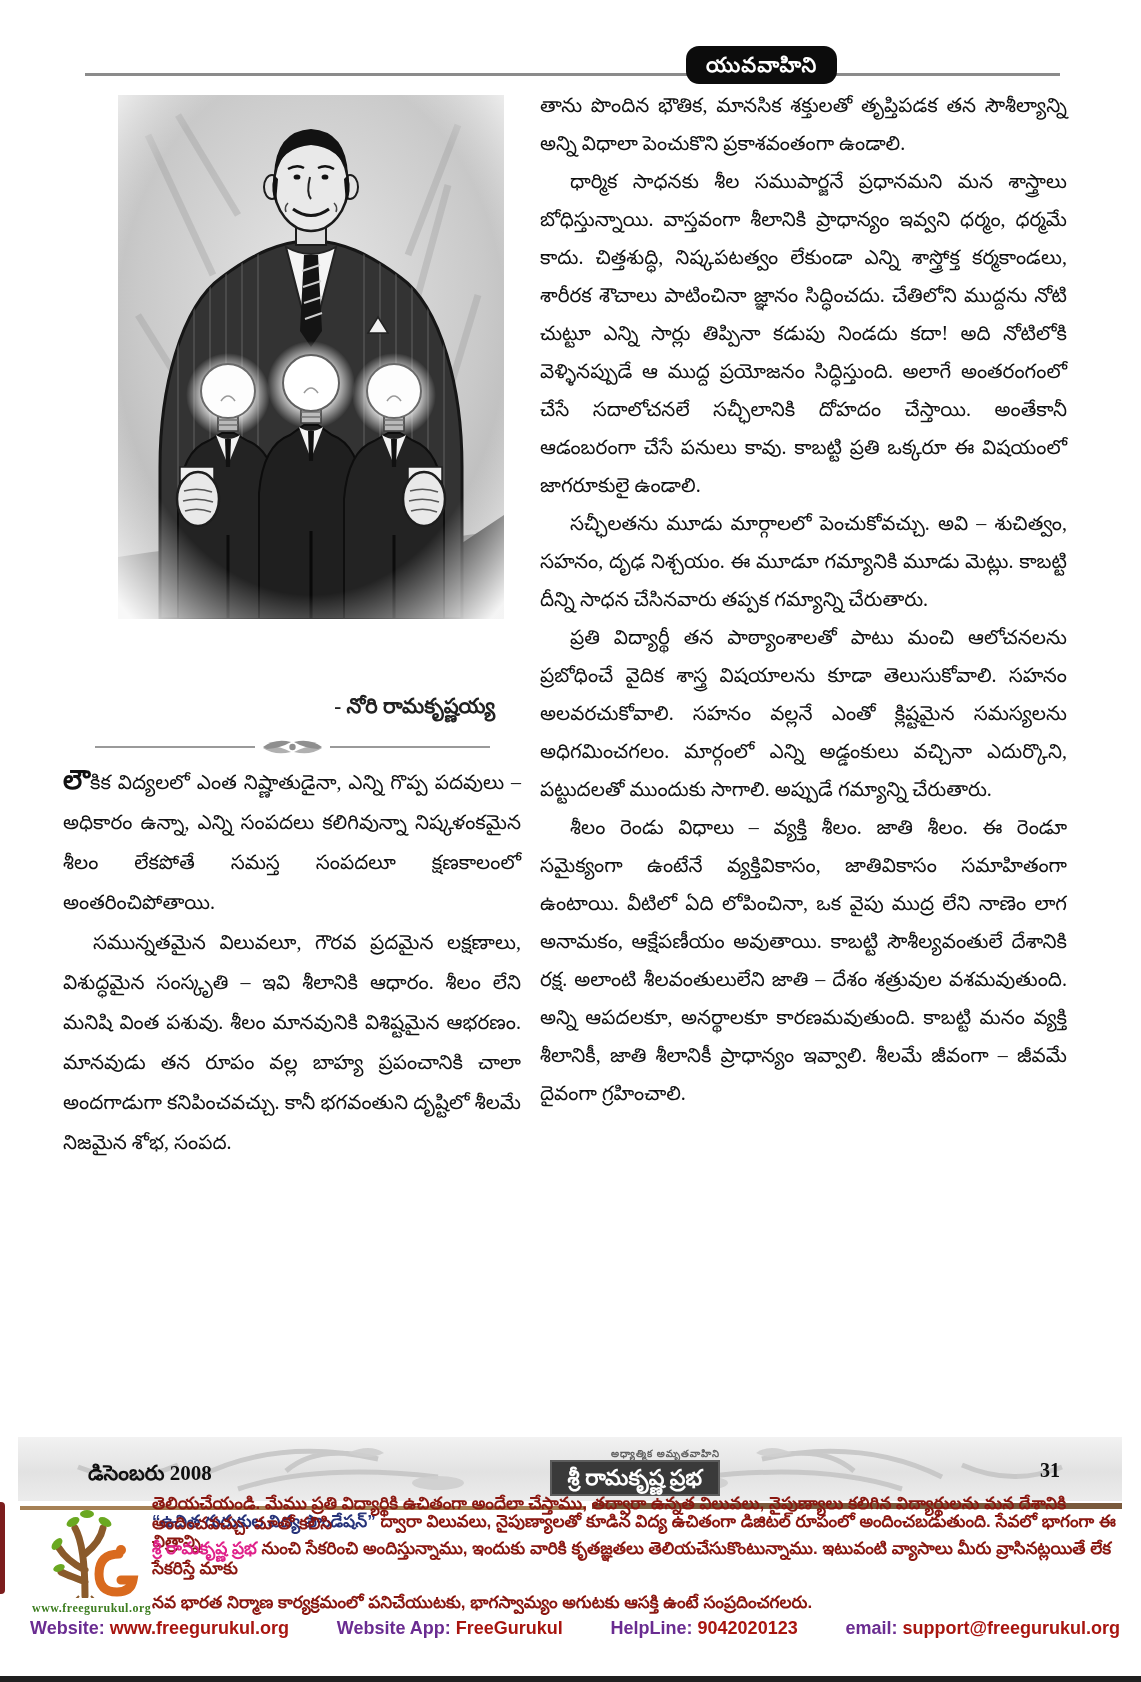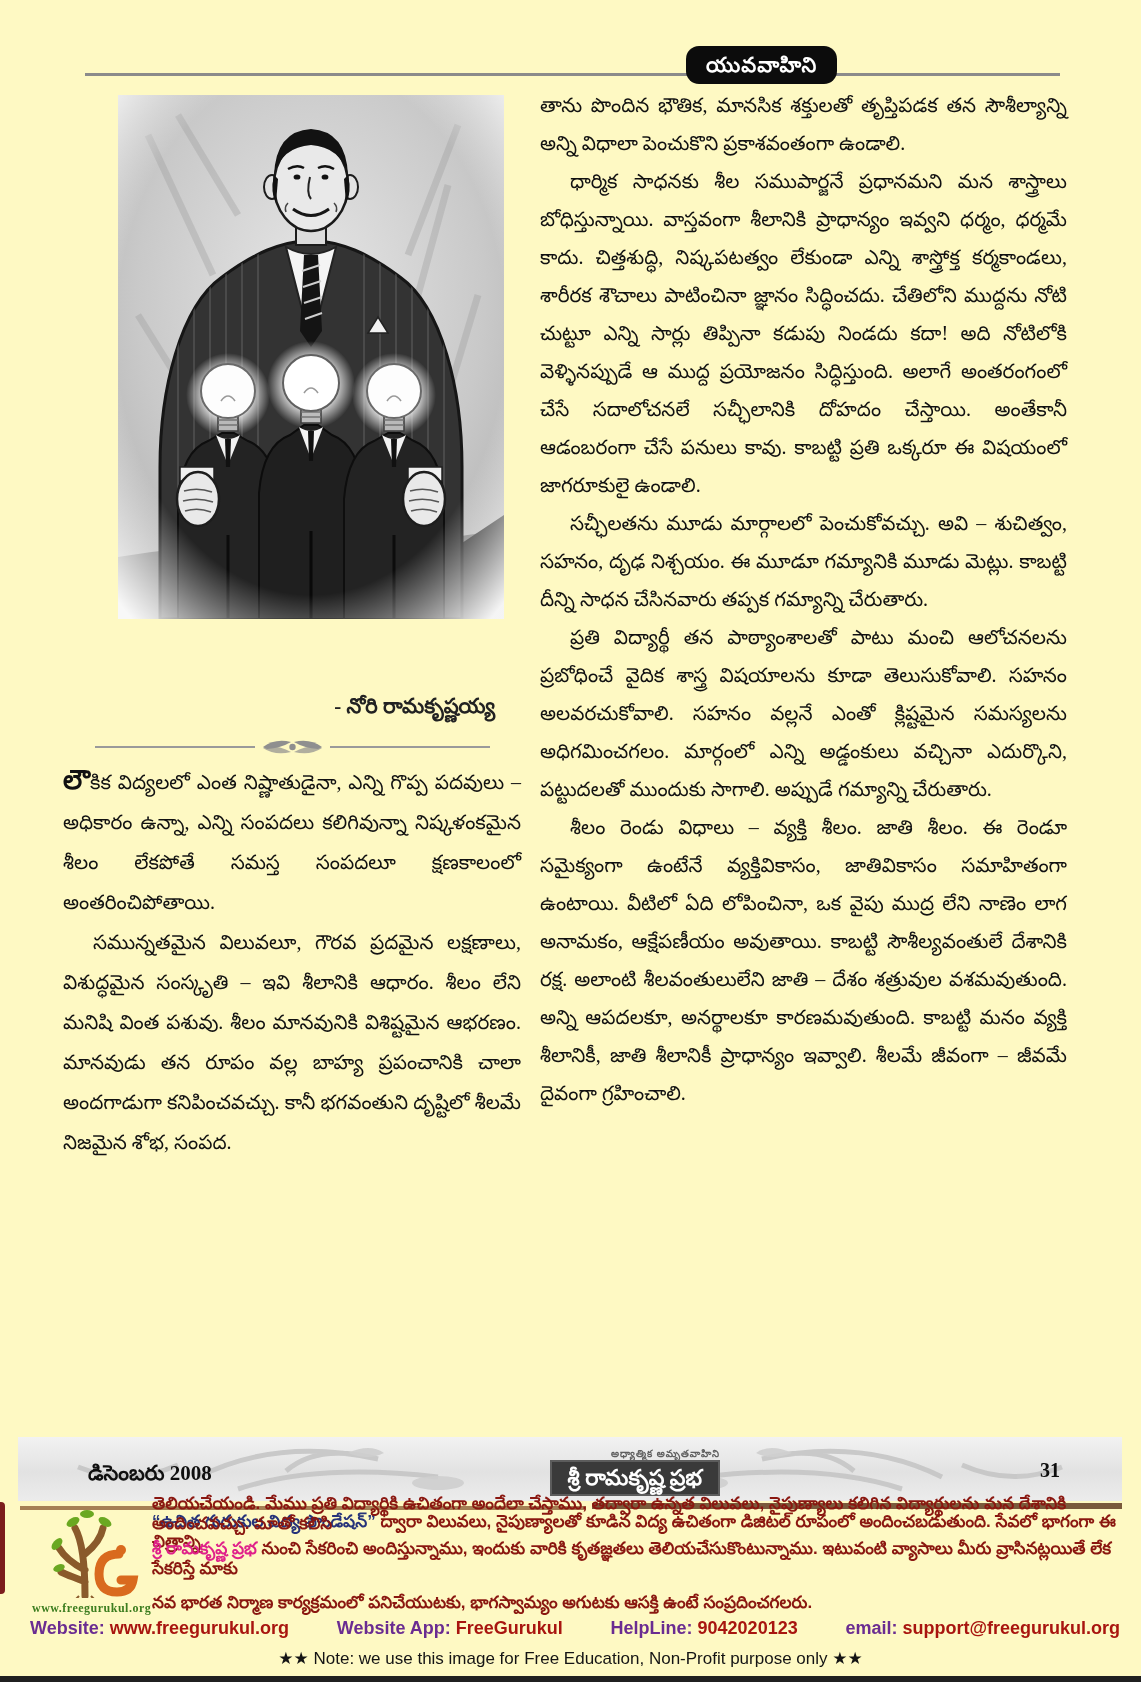--- a/index.html
+++ b/index.html
@@ -1,17 +1,17 @@
 <!DOCTYPE html>
 <html><head>
 <meta charset="utf-8">
 <style>
   html,body{margin:0;padding:0;background:#dedede;}
   #page{
-    position:relative;width:1141px;height:1682px;background:#fef9c3;
+    position:relative;width:1141px;height:1682px;background:#ffffff;
     margin:0 auto;overflow:hidden;
     font-family:"Liberation Serif","DejaVu Serif",serif;color:#111;
   }
   
   .top-rule{position:absolute;top:73px;left:85px;width:975px;height:3px;background:#8b8b8b;}
   .mag-badge{
     position:absolute;top:46px;left:686px;padding:5px 20px;background:#0c0c0c;color:#fff;
     border-radius:13px;font-size:21px;font-weight:bold;letter-spacing:1px;line-height:28px;
   }
   
@@ -299,16 +299,15 @@
   <div class="promo promo-line l3">తెలియచేయండి. మేము ప్రతి విద్యార్థికి ఉచితంగా అందేలా చేస్తాము, తద్వారా ఉన్నత విలువలు, నైపుణ్యాలు కలిగిన విద్యార్థులను మన దేశానికి అందించవచ్చు. మాతో కలిసి</div>
   <div class="promo promo-line l4">నవ భారత నిర్మాణ కార్యక్రమంలో పనిచేయుటకు, భాగస్వామ్యం అగుటకు ఆసక్తి ఉంటే సంప్రదించగలరు.</div>
 
   <div class="contacts">
     <span><span class="label">Website:</span> <span class="value">www.freegurukul.org</span></span>
     <span><span class="label">Website App:</span> <span class="value">FreeGurukul</span></span>
     <span><span class="label">HelpLine:</span> <span class="value">9042020123</span></span>
     <span><span class="label">email:</span> <span class="value">support@freegurukul.org</span></span>
   </div>
 
-  <div class="note-line">★★   Note:  we use this image for Free Education, Non-Profit purpose only   ★★</div>
   <div class="bottom-strip"></div>
 
 </div>
 
 </body></html>

